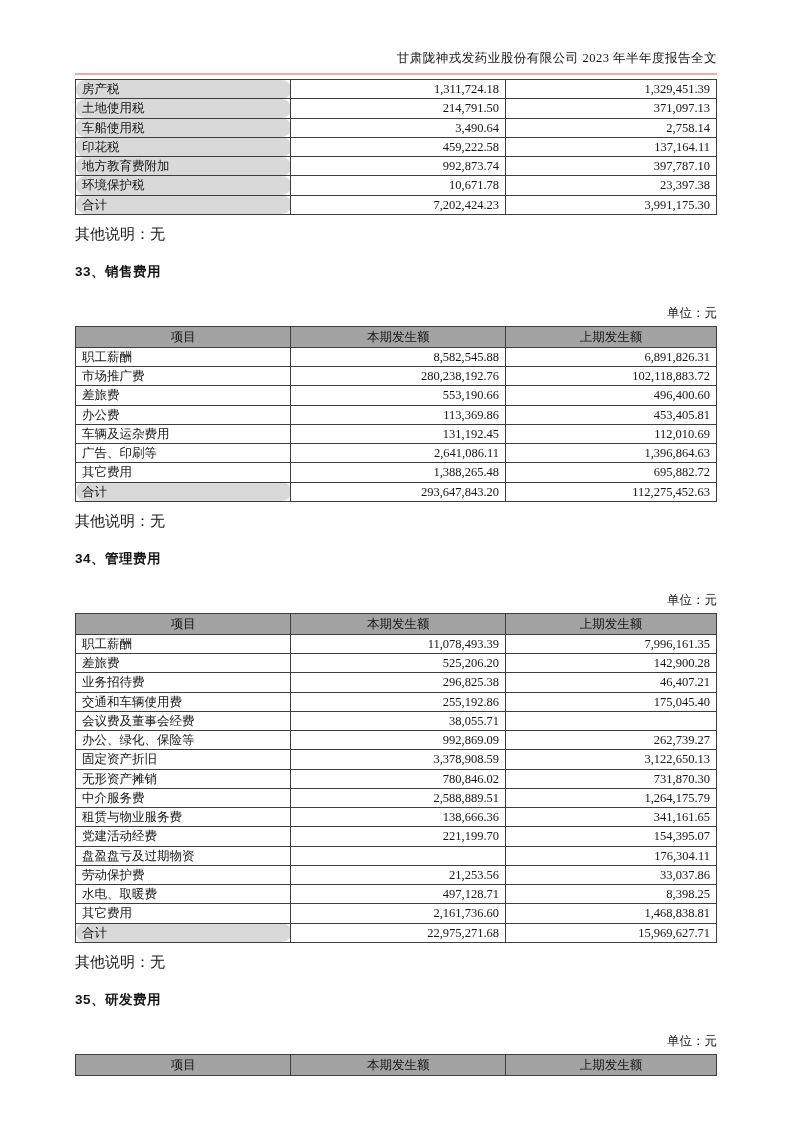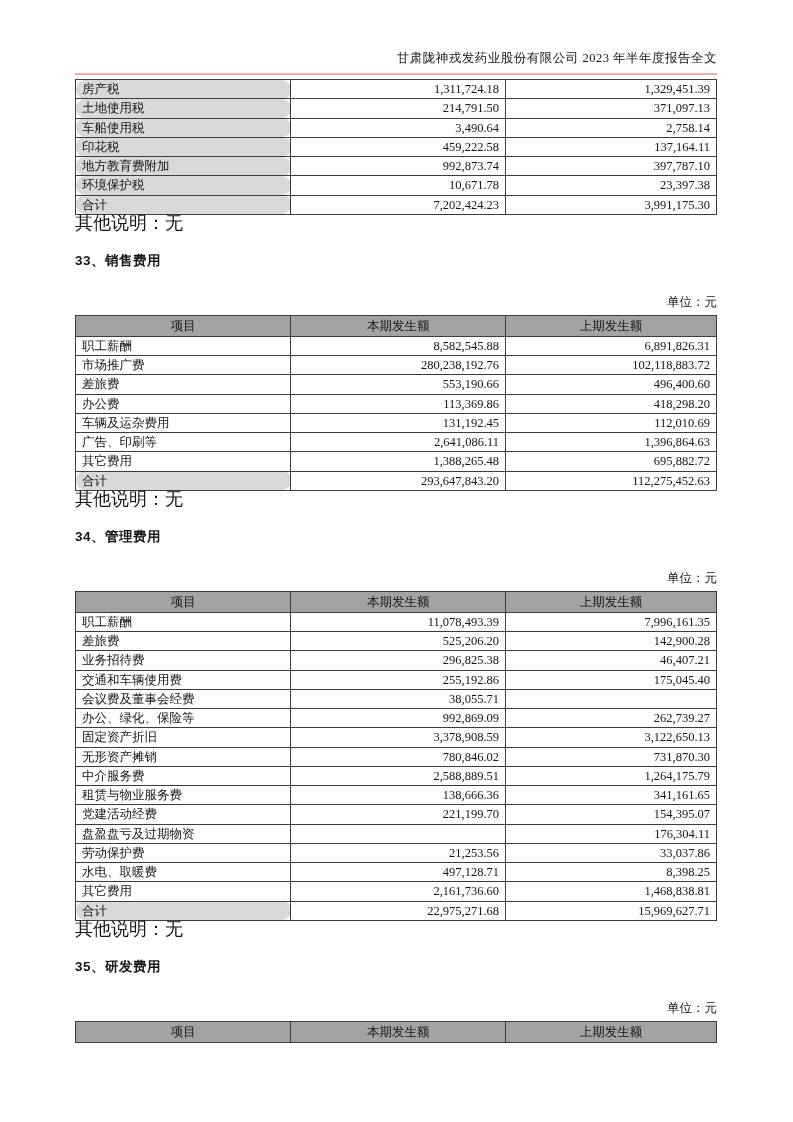--- a/index.html
+++ b/index.html
@@ -15,21 +15,22 @@
   }
   .doc-header {
     text-align:right;
     font-size:12.5px;
     line-height:16px;
     padding-bottom:7px;
     border-bottom:2px solid #fca5a5;
     letter-spacing:0.5px;
   }
   .note {
-    font-size:18px;
+    margin-top:11px;
+    font-size:15px;
     line-height:17px;
   }
   .sec-heading {
     margin-top:20px;
     font-size:13.5px;
     line-height:18px;
     font-weight:bold;
     font-family:"Liberation Sans","DejaVu Sans",sans-serif;
     letter-spacing:0.5px;
   }
@@ -157,21 +158,21 @@
           <td class="col-num">102,118,883.72</td>
         </tr>
         <tr>
           <td class="col-label">差旅费</td>
           <td class="col-num">553,190.66</td>
           <td class="col-num">496,400.60</td>
         </tr>
         <tr>
           <td class="col-label">办公费</td>
           <td class="col-num">113,369.86</td>
-          <td class="col-num">418,298.20</td>
+          <td class="col-num">453,405.81</td>
         </tr>
         <tr>
           <td class="col-label">车辆及运杂费用</td>
           <td class="col-num">131,192.45</td>
           <td class="col-num">112,010.69</td>
         </tr>
         <tr>
           <td class="col-label">广告、印刷等</td>
           <td class="col-num">2,641,086.11</td>
           <td class="col-num">1,396,864.63</td>

